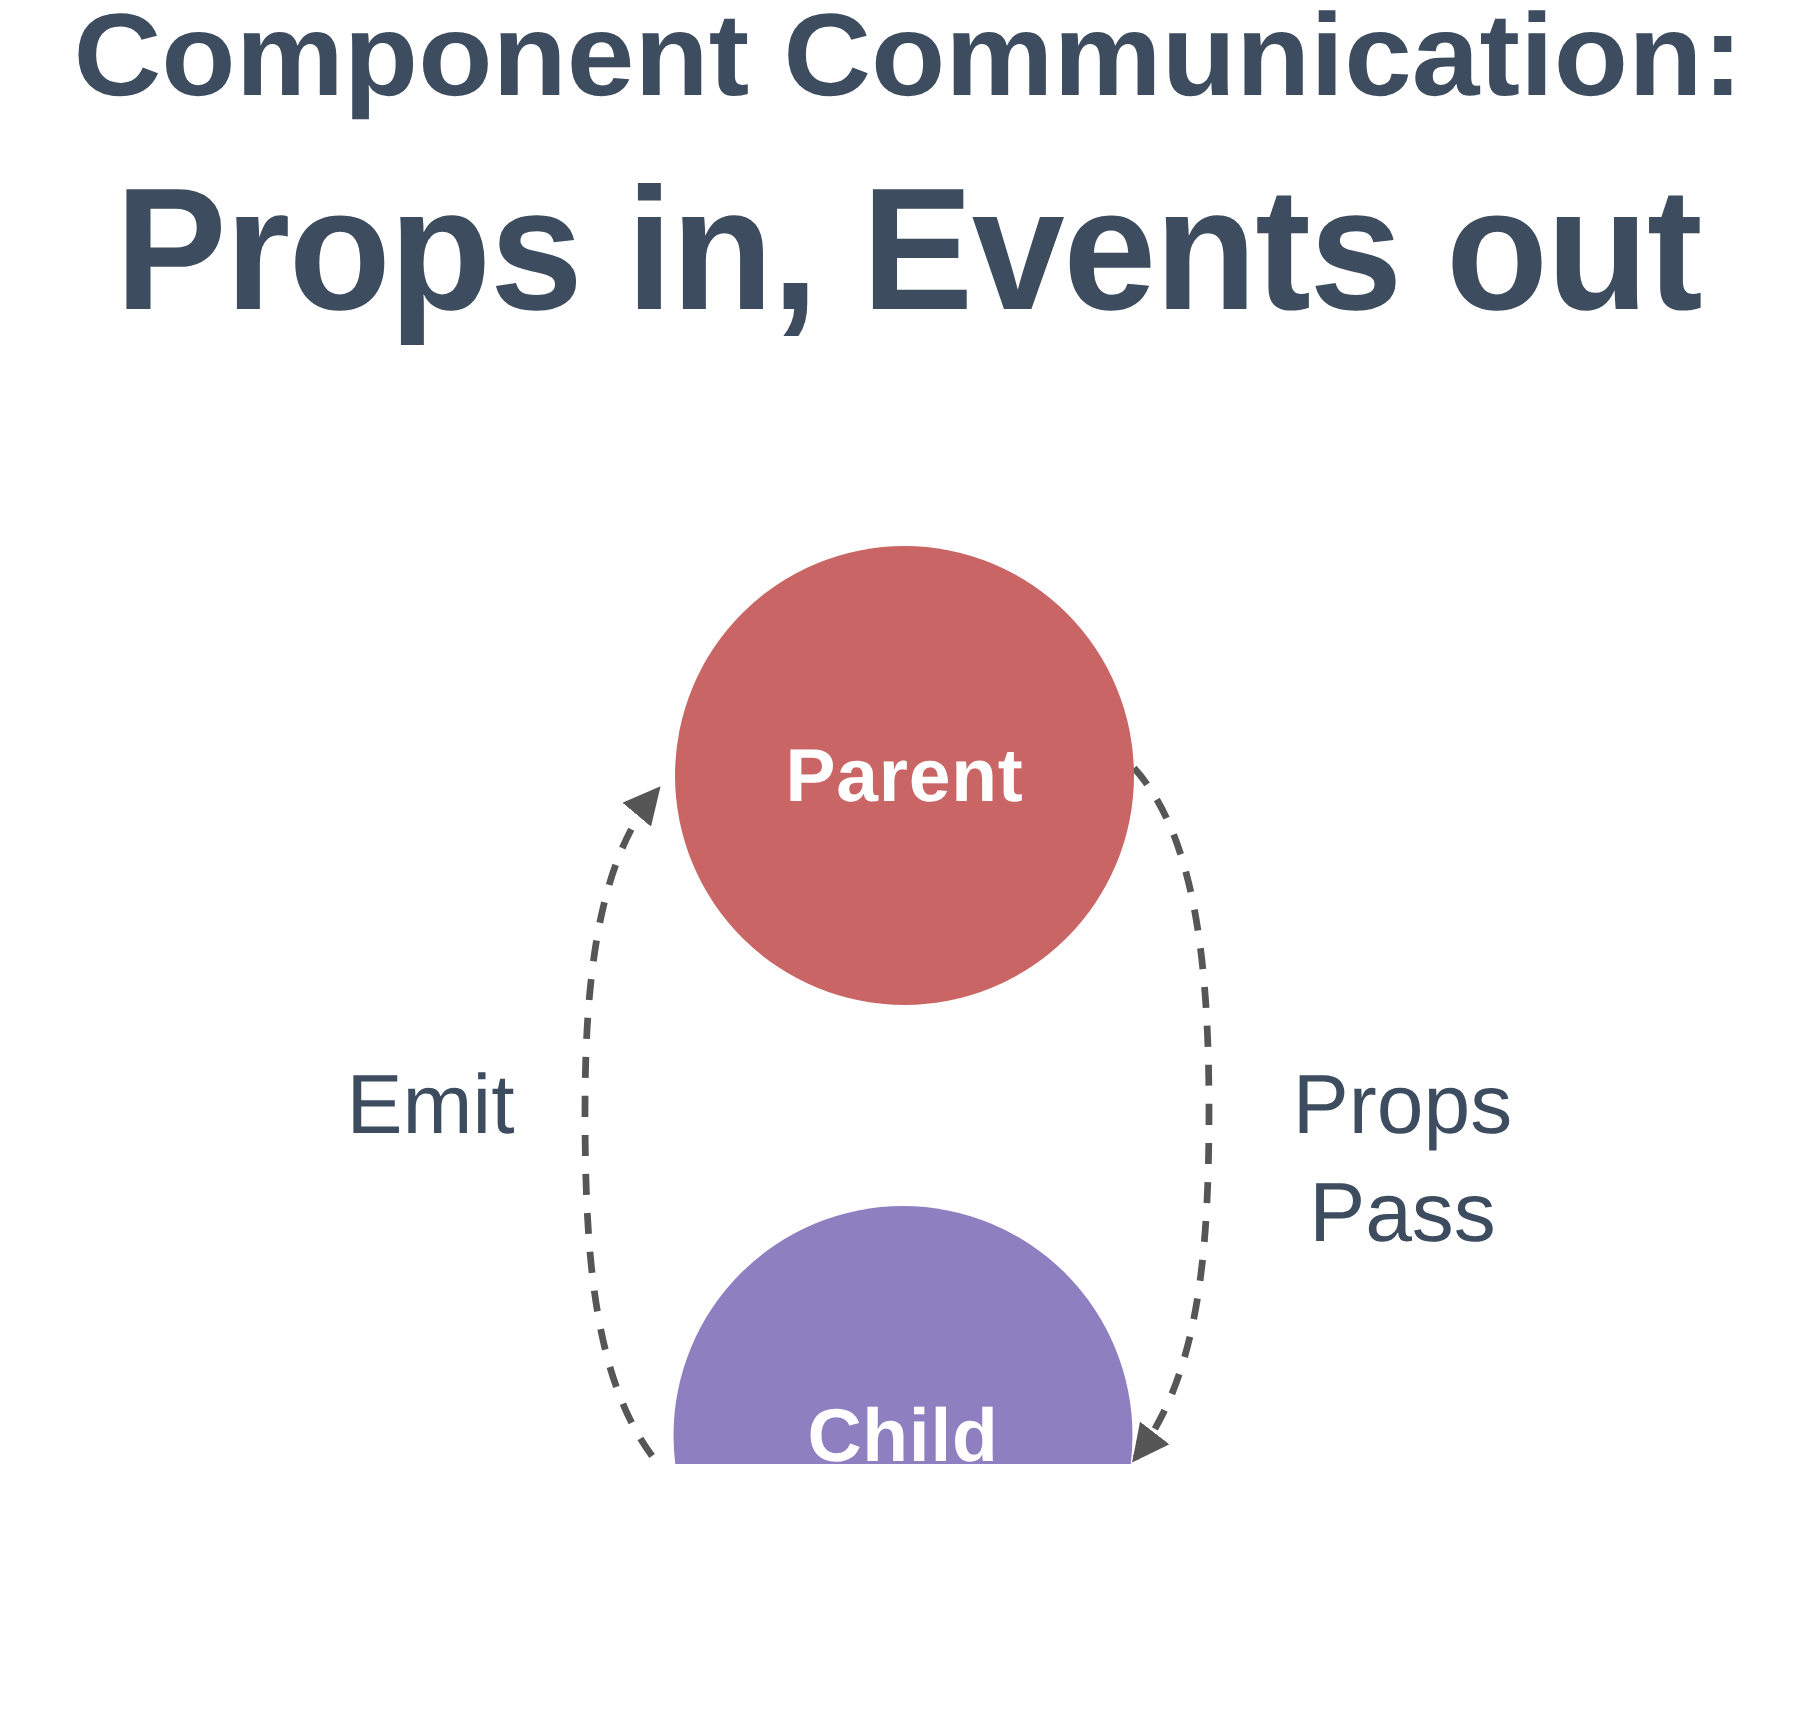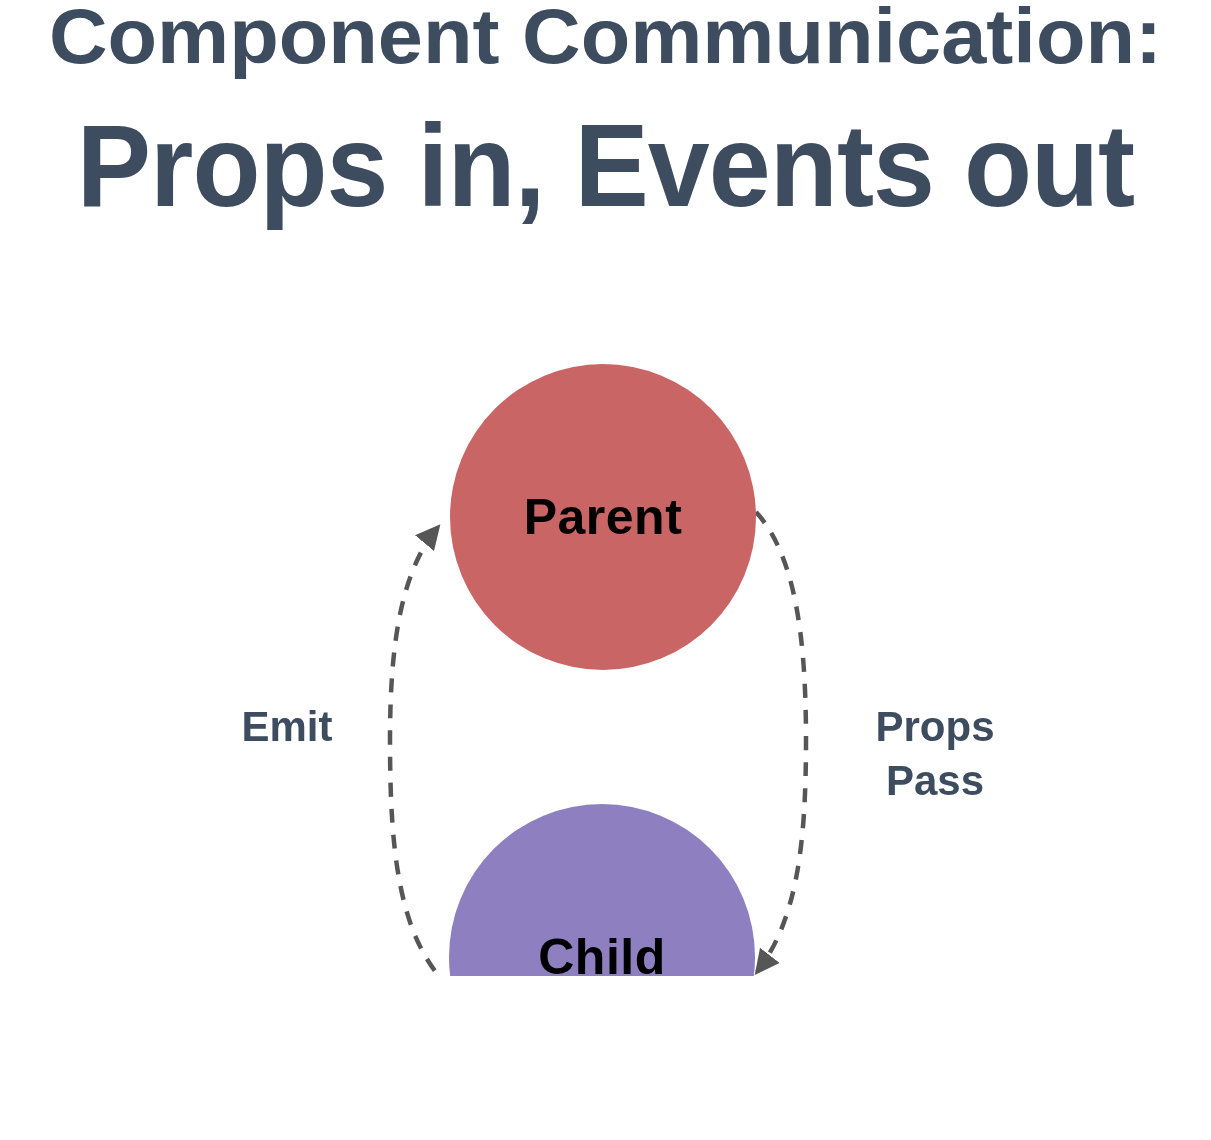--- a/index.html
+++ b/index.html
@@ -66,34 +66,34 @@
     left: 450px;
     top: 364px;
     background: #c96565;
   }
   .node-child {
     left: 449px;
     top: 804px;
     background: #8e7fc0;
   }
   .node-label {
-    color: #000000;
+    color: #ffffff;
     font-size: 50px;
     font-weight: 700;
     letter-spacing: 0.5px;
   }
 
   
   .edge-label {
     position: absolute;
     width: 220px;
     text-align: center;
     color: #3d4c5e;
-    font-size: 42px;
-    font-weight: 700;
+    font-size: 56px;
+    font-weight: 400;
     line-height: 1.28;
   }
   .edge-label-emit {
     left: 177px;
     top: 700px;
   }
   .edge-label-pass {
     left: 825px;
     top: 700px;
   }

